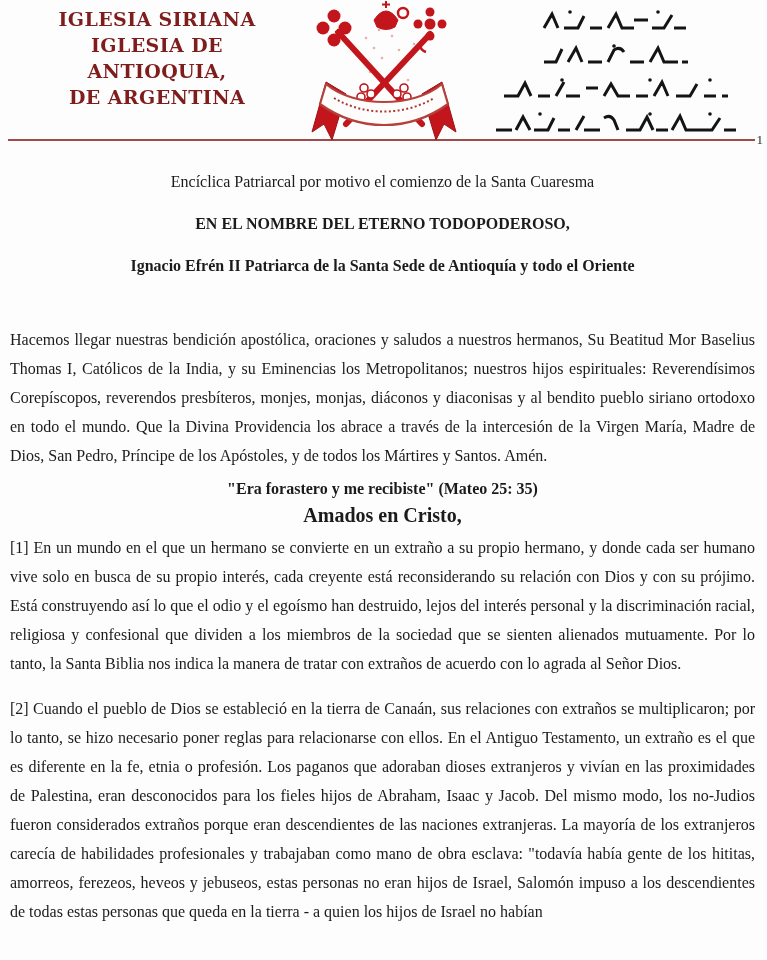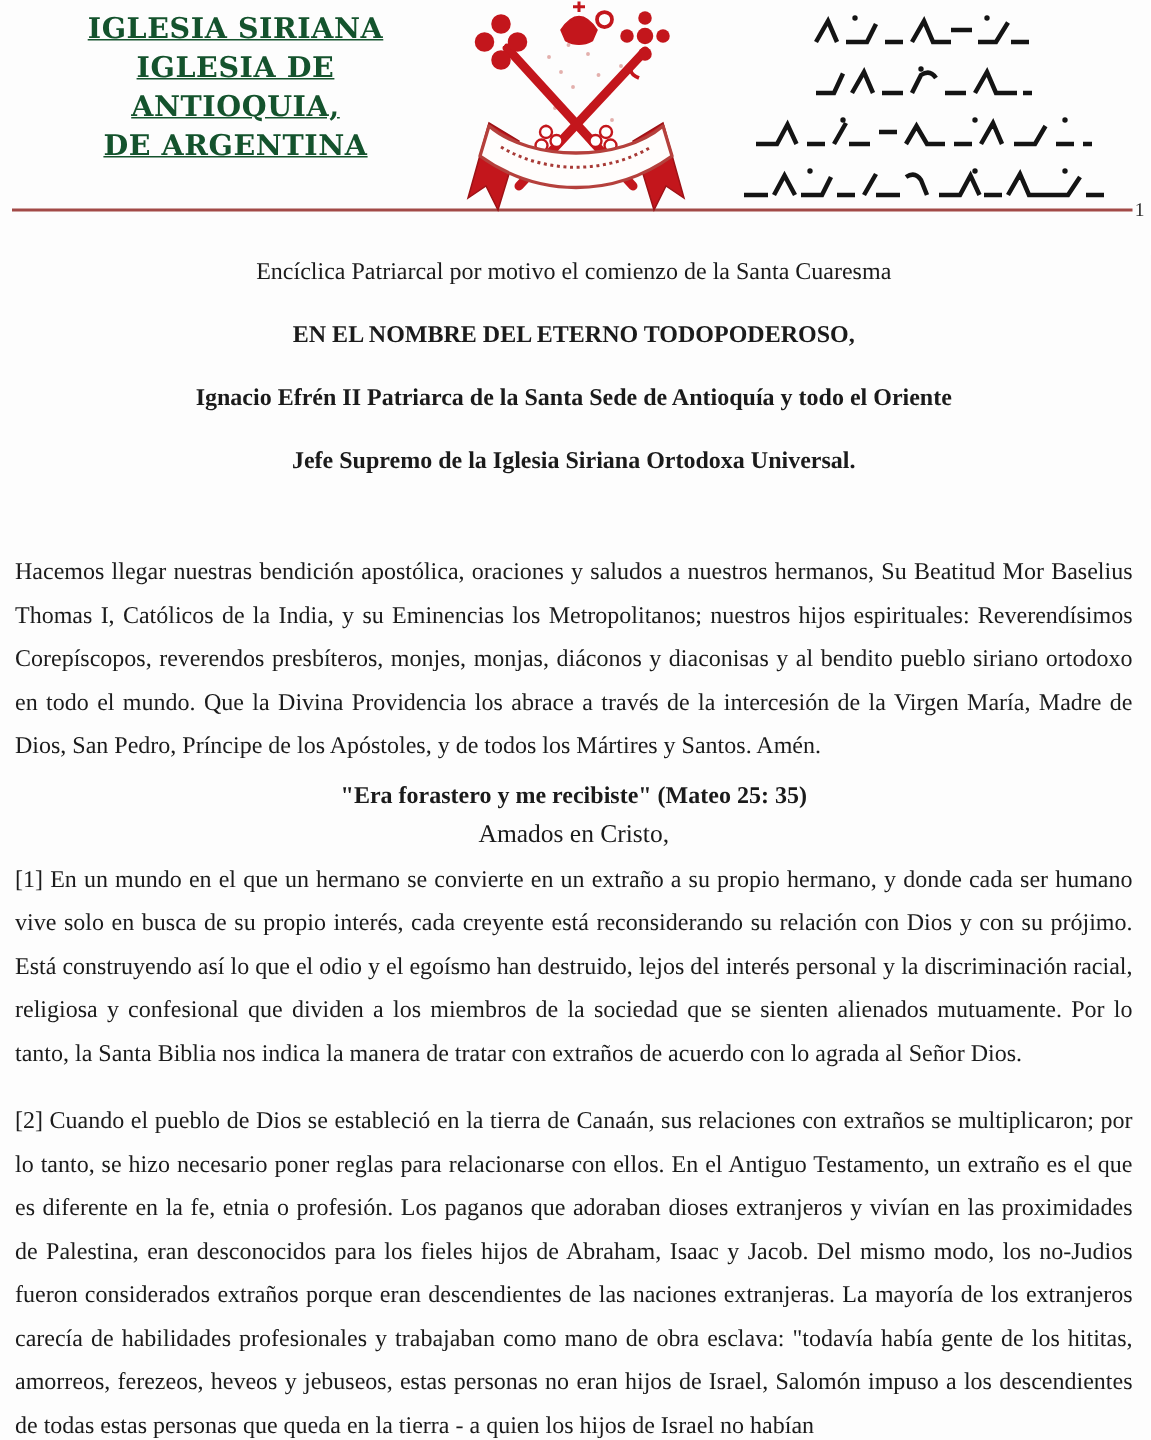--- a/index.html
+++ b/index.html
@@ -6,42 +6,42 @@
   .page{
     width:767px;height:960px;margin:0 auto;background:#fdfdfd;
     font-family:"Liberation Serif","DejaVu Serif",serif;color:#1b1b1b;
     overflow:hidden;position:relative;box-sizing:border-box;
   }
   
   .masthead{display:flex;align-items:flex-start;height:140px;padding:0 6px 0 14px;box-sizing:border-box;}
   .org-name{
     width:286px;padding-top:6px;text-align:center;
     font-family:"DejaVu Serif","Liberation Serif",serif;
-    font-weight:bold;font-size:19px;line-height:26px;letter-spacing:.4px;color:#14532d;text-decoration:underline;
+    font-weight:bold;font-size:19px;line-height:26px;letter-spacing:.4px;color:#7f1d1d;
   }
   .emblem-cell{width:168px;height:140px;overflow:visible;text-align:center;position:relative;z-index:2;}
   .emblem-cell svg{display:block;margin:0 auto;}
   .syriac{flex:1;display:flex;flex-direction:column;align-items:center;gap:8px;padding-top:8px;}
   .syr-line svg{display:block;}
   
   .rule-row{display:flex;align-items:center;padding:0 4px 0 8px;position:relative;z-index:1;margin-top:-9px;}
   .rule{flex:1;height:2px;background:#a2４a47;background:#a24a47;}
   .pagenum{font-size:13px;color:#2c2c2c;padding-left:2px;line-height:18px;}
   
   main{padding:0 12px 0 10px;}
   .center{text-align:center;}
   .subtitle{font-size:16px;margin:24px 0 16px;}
   .heading{font-size:16px;font-weight:bold;margin:24px 0 0;}
   .body-par{
     font-size:16px;line-height:29px;text-align:justify;margin:0;
     text-justify:inter-word;
   }
   .salutation{margin-top:50px;}
   .quote{font-size:16px;font-weight:bold;margin:10px 0 0;}
-  .address{font-size:17px;font-weight:normal;margin:6px 0 2px;}
+  .address{font-size:20px;font-weight:bold;margin:6px 0 2px;}
   .par1{margin-top:6px;}
   .par2{margin-top:16px;}
 </style>
 </head>
 <body>
 
 <div class="page">
 
   <header class="masthead">
 
@@ -162,21 +162,20 @@
   <div class="rule-row">
     <div class="rule"></div>
     <span class="pagenum">1</span>
   </div>
 
   <main>
     <p class="subtitle center">Encíclica Patriarcal por motivo el comienzo de la Santa Cuaresma</p>
 
     <p class="heading center">EN EL NOMBRE DEL ETERNO TODOPODEROSO,</p>
     <p class="heading center">Ignacio Efrén II Patriarca de la Santa Sede de Antioquía y todo el Oriente</p>
-    <p class="heading center">Jefe Supremo de la Iglesia Siriana Ortodoxa Universal.</p>
 
     <p class="body-par salutation">Hacemos llegar nuestras bendición apostólica, oraciones y saludos a nuestros hermanos, Su Beatitud Mor Baselius Thomas I, Católicos de la India, y su Eminencias los Metropolitanos; nuestros hijos espirituales: Reverendísimos Corepíscopos, reverendos presbíteros, monjes, monjas, diáconos y diaconisas y al bendito pueblo siriano ortodoxo en todo el mundo. Que la Divina Providencia los abrace a través de la intercesión de la Virgen María, Madre de Dios, San Pedro, Príncipe de los Apóstoles, y de todos los Mártires y Santos. Amén.</p>
 
     <p class="quote center">"Era forastero y me recibiste" (Mateo 25: 35)</p>
     <p class="address center">Amados en Cristo,</p>
 
     <p class="body-par par1">[1] En un mundo en el que un hermano se convierte en un extraño a su propio hermano, y donde cada ser humano vive solo en busca de su propio interés, cada creyente está reconsiderando su relación con Dios y con su prójimo. Está construyendo así lo que el odio y el egoísmo han destruido, lejos del interés personal y la discriminación racial, religiosa y confesional que dividen a los miembros de la sociedad que se sienten alienados mutuamente. Por lo tanto, la Santa Biblia nos indica la manera de tratar con extraños de acuerdo con lo agrada al Señor Dios.</p>
     <p class="body-par par2">[2] Cuando el pueblo de Dios se estableció en la tierra de Canaán, sus relaciones con extraños se multiplicaron; por lo tanto, se hizo necesario poner reglas para relacionarse con ellos. En el Antiguo Testamento, un extraño es el que es diferente en la fe, etnia o profesión. Los paganos que adoraban dioses extranjeros y vivían en las proximidades de Palestina, eran desconocidos para los fieles hijos de Abraham, Isaac y Jacob. Del mismo modo, los no-Judios fueron considerados extraños porque eran descendientes de las naciones extranjeras. La mayoría de los extranjeros carecía de habilidades profesionales y trabajaban como mano de obra esclava: "todavía había gente de los hititas, amorreos, ferezeos, heveos y jebuseos, estas personas no eran hijos de Israel, Salomón impuso a los descendientes de todas estas personas que queda en la tierra - a quien los hijos de Israel no habían</p>
   </main>
 

